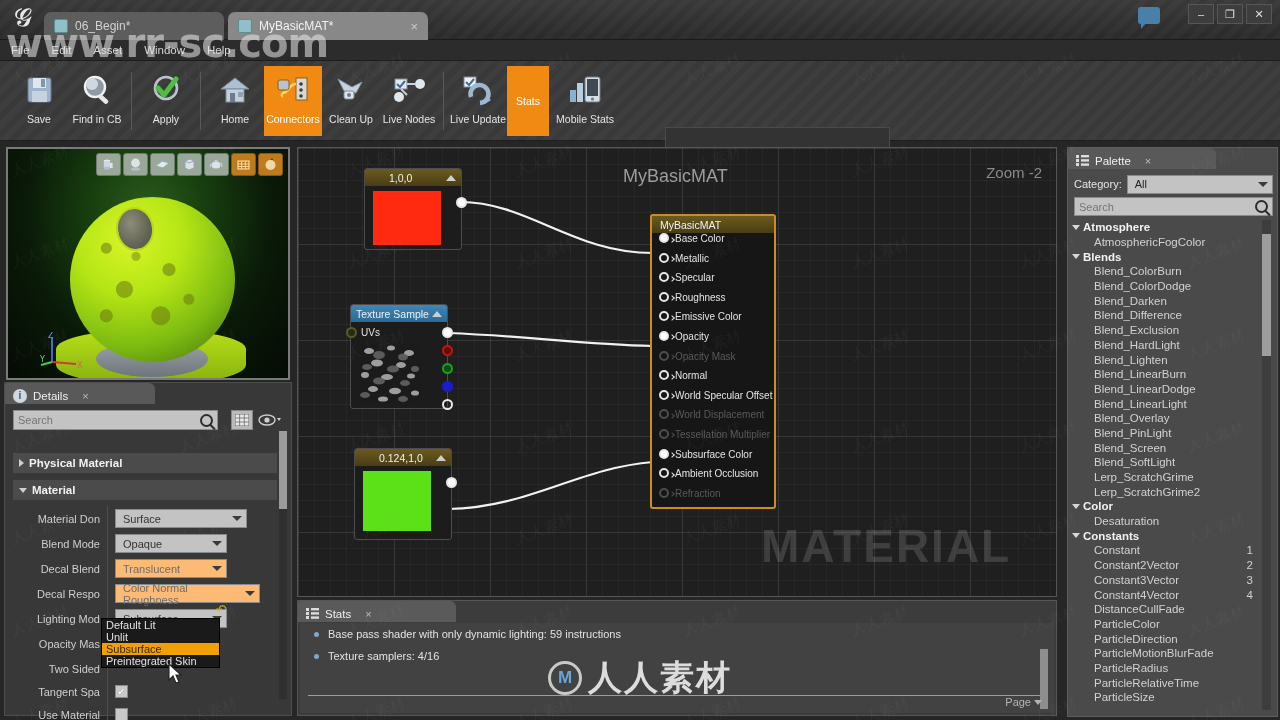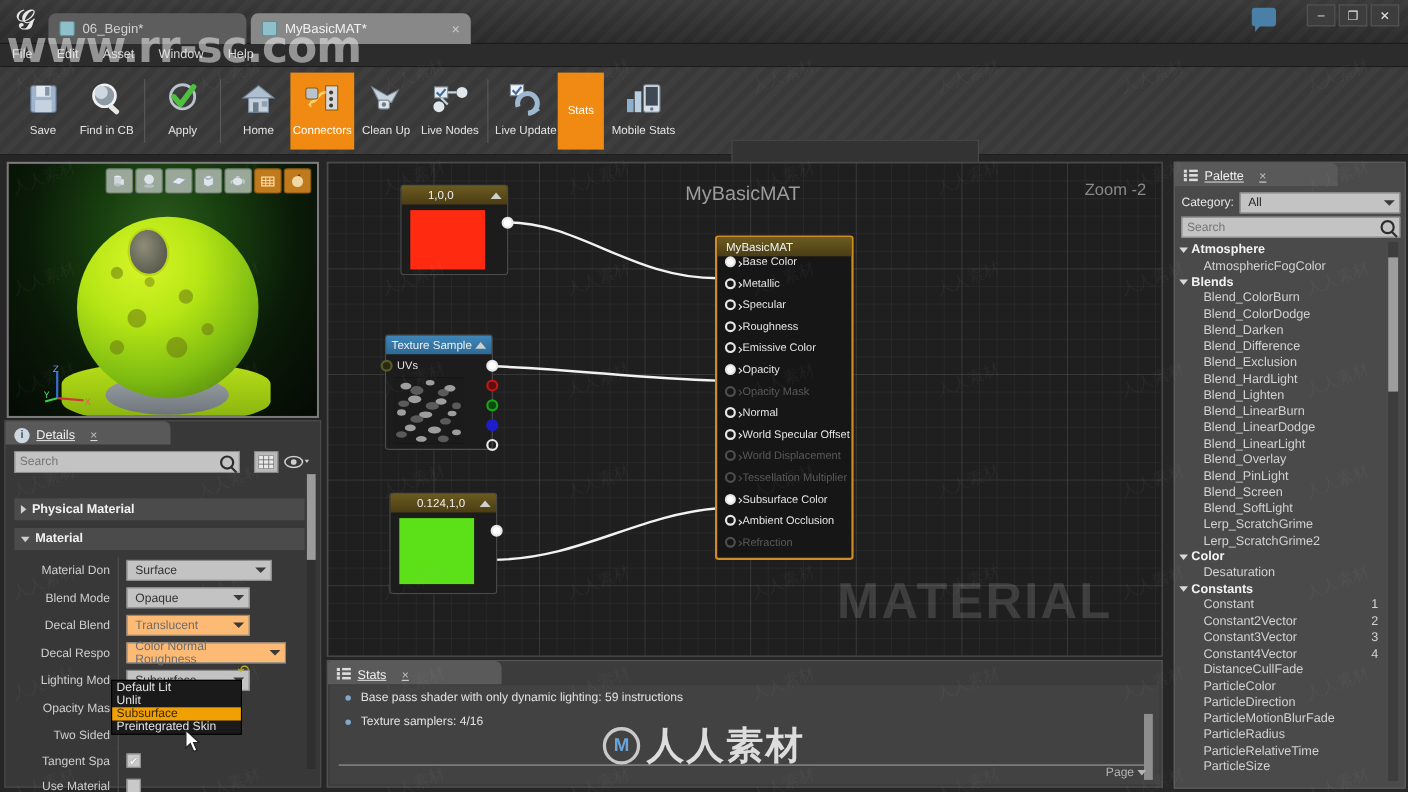--- a/index.html
+++ b/index.html
@@ -109,21 +109,21 @@
   .base{position:absolute;left:48px;top:180px;width:190px;height:56px;border-radius:50%/36%;
      background:linear-gradient(#b8e016,#86b010);}
   .disc{position:absolute;left:88px;top:192px;width:112px;height:36px;border-radius:50%;
      background:linear-gradient(#9aa2a8,#6e767c);}
   .axis{position:absolute;left:32px;top:183px;width:46px;height:40px;}
 
   
   #details{position:absolute;left:4px;top:382px;width:288px;height:334px;background:#383838;
      border:1px solid #4d4d4d;}
   .ptab{position:absolute;left:0;top:0;height:21px;background:#595959;
-     display:flex;align-items:center;gap:6px;padding:5px 10px 0 8px;border-radius:2px 6px 0 0;text-decoration:underline;}
+     display:flex;align-items:center;gap:6px;padding:5px 10px 0 8px;border-radius:2px 6px 0 0;}
   .ptab .pt-close{margin-left:8px;color:#bdbdbd;font-size:11px;}
   .ptab-txt{font-size:11.5px;color:#f0f0f0;}
   #det-srch{position:absolute;left:8px;top:27px;width:205px;height:20px;background:#c3c3c3;
      border:1px solid #8d8d8d;display:flex;align-items:center;padding:0 4px;}
   #det-srch input{flex:1;border:0;background:transparent;outline:none;font-size:11px;color:#555;
      font-family:"Liberation Sans",sans-serif;}
   .dbtn{position:absolute;top:27px;height:20px;background:#b9b9b9;border:1px solid #888;
      display:flex;align-items:center;justify-content:center;}
   .sec{position:absolute;left:8px;width:264px;height:20px;background:#4b4b4b;
      display:flex;align-items:center;gap:5px;padding-left:6px;font-weight:bold;font-size:11.5px;color:#f2f2f2;}

